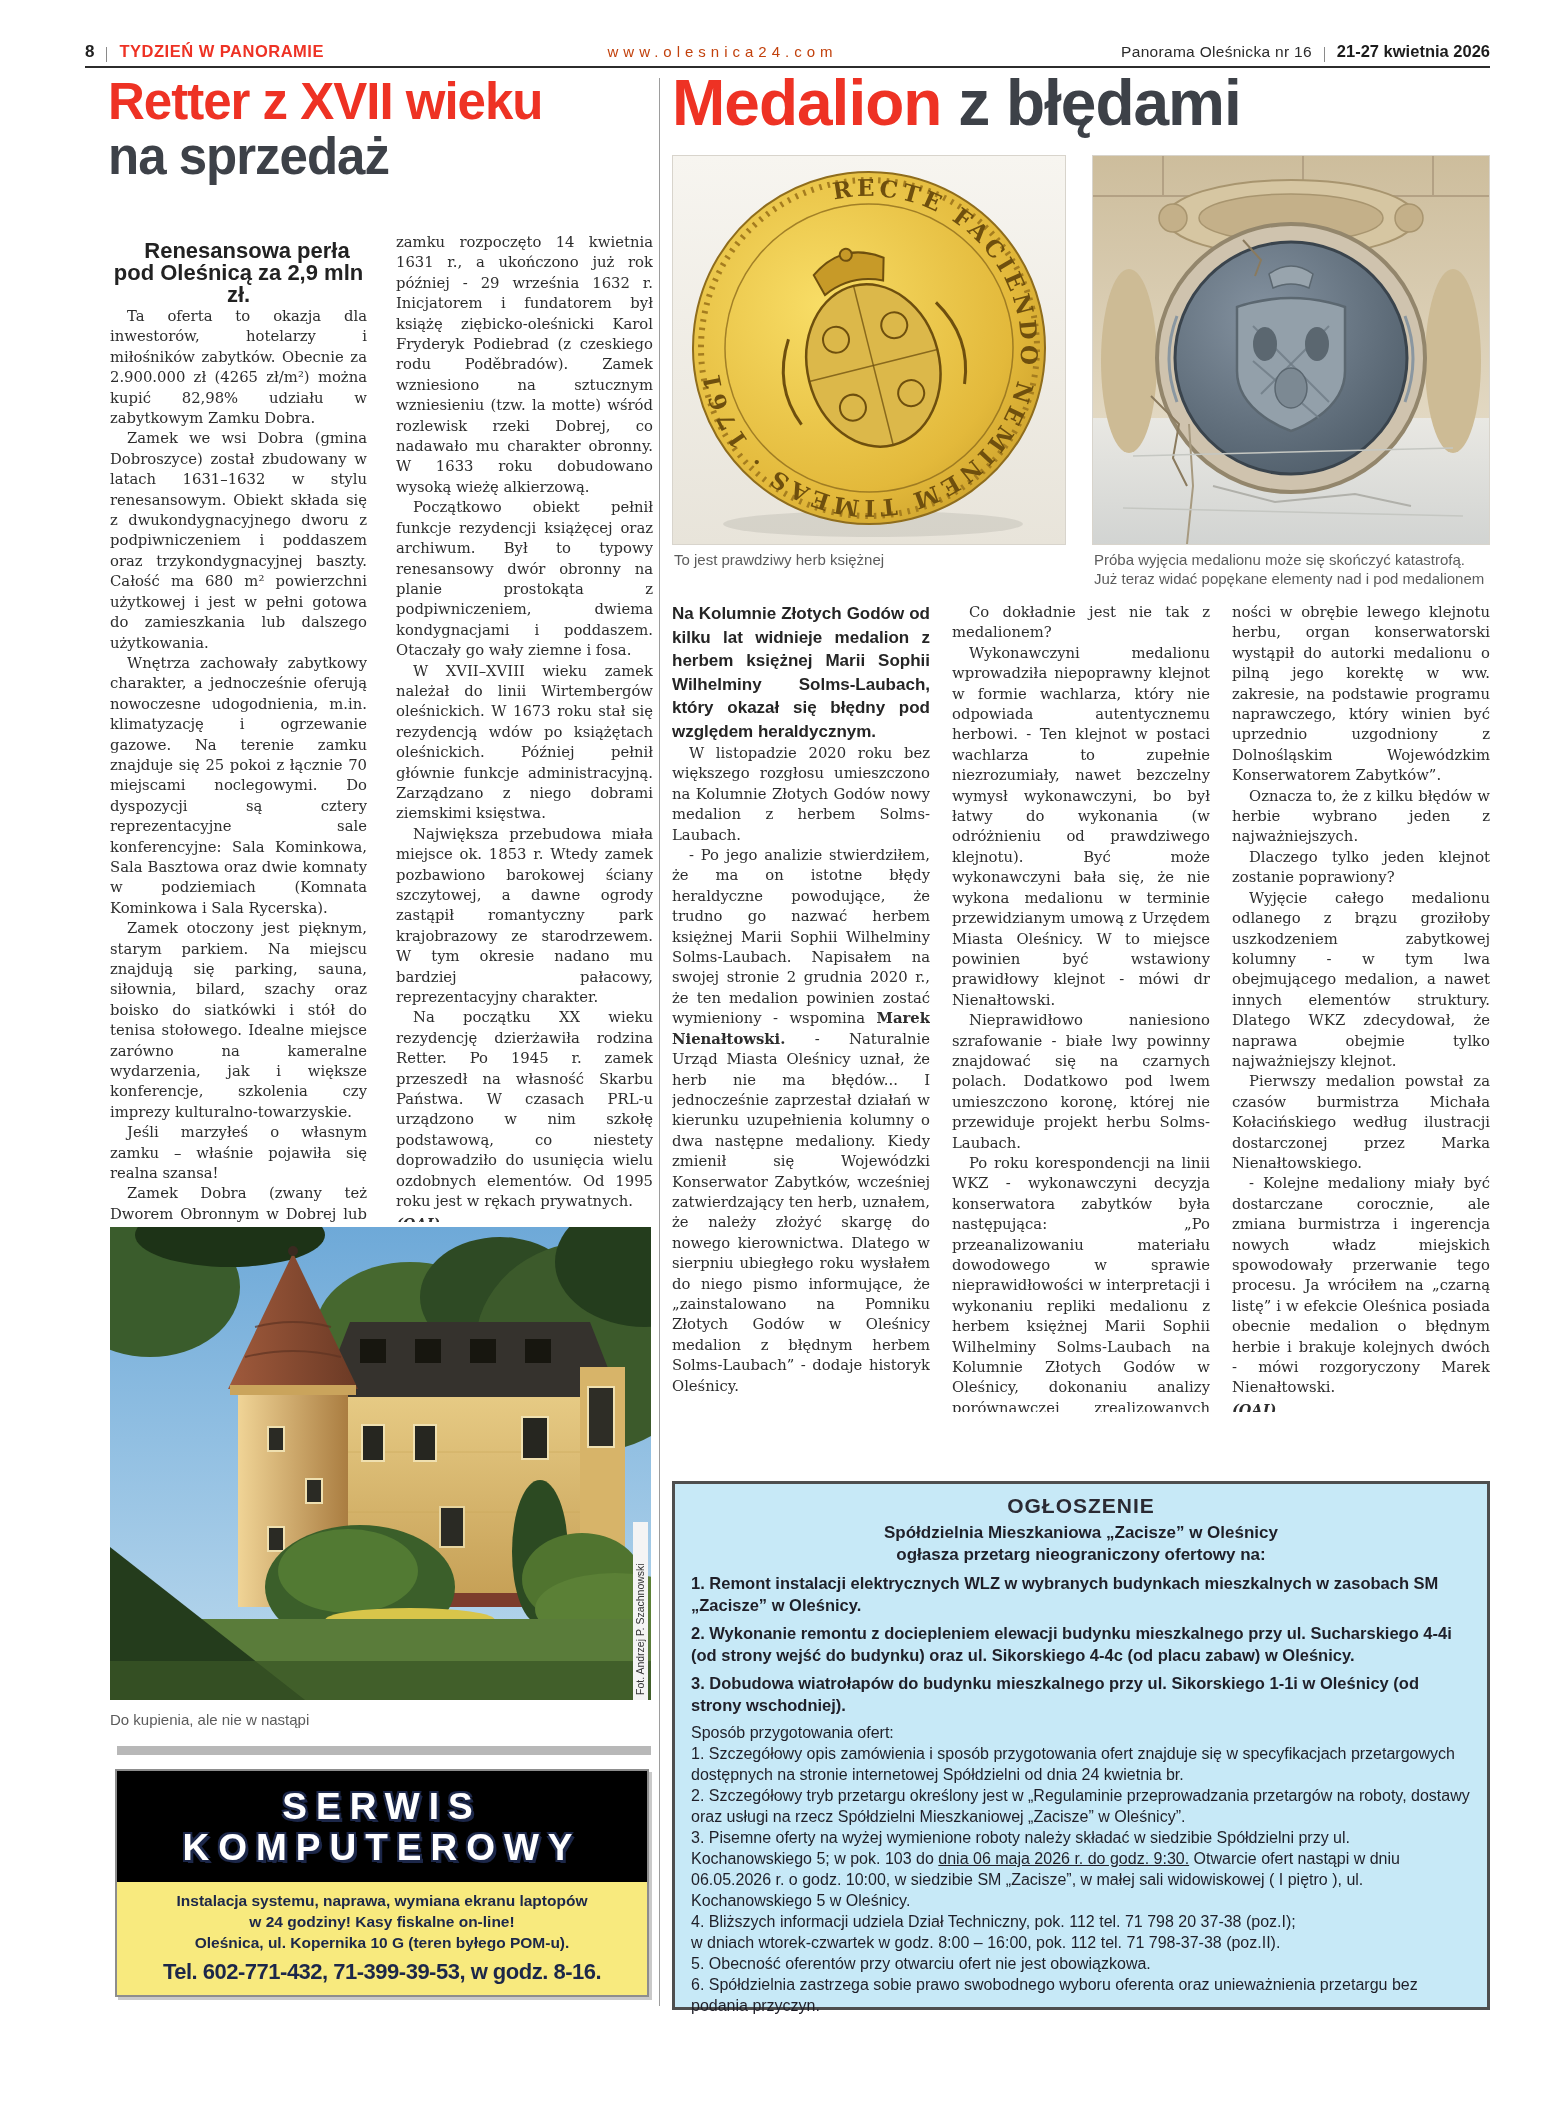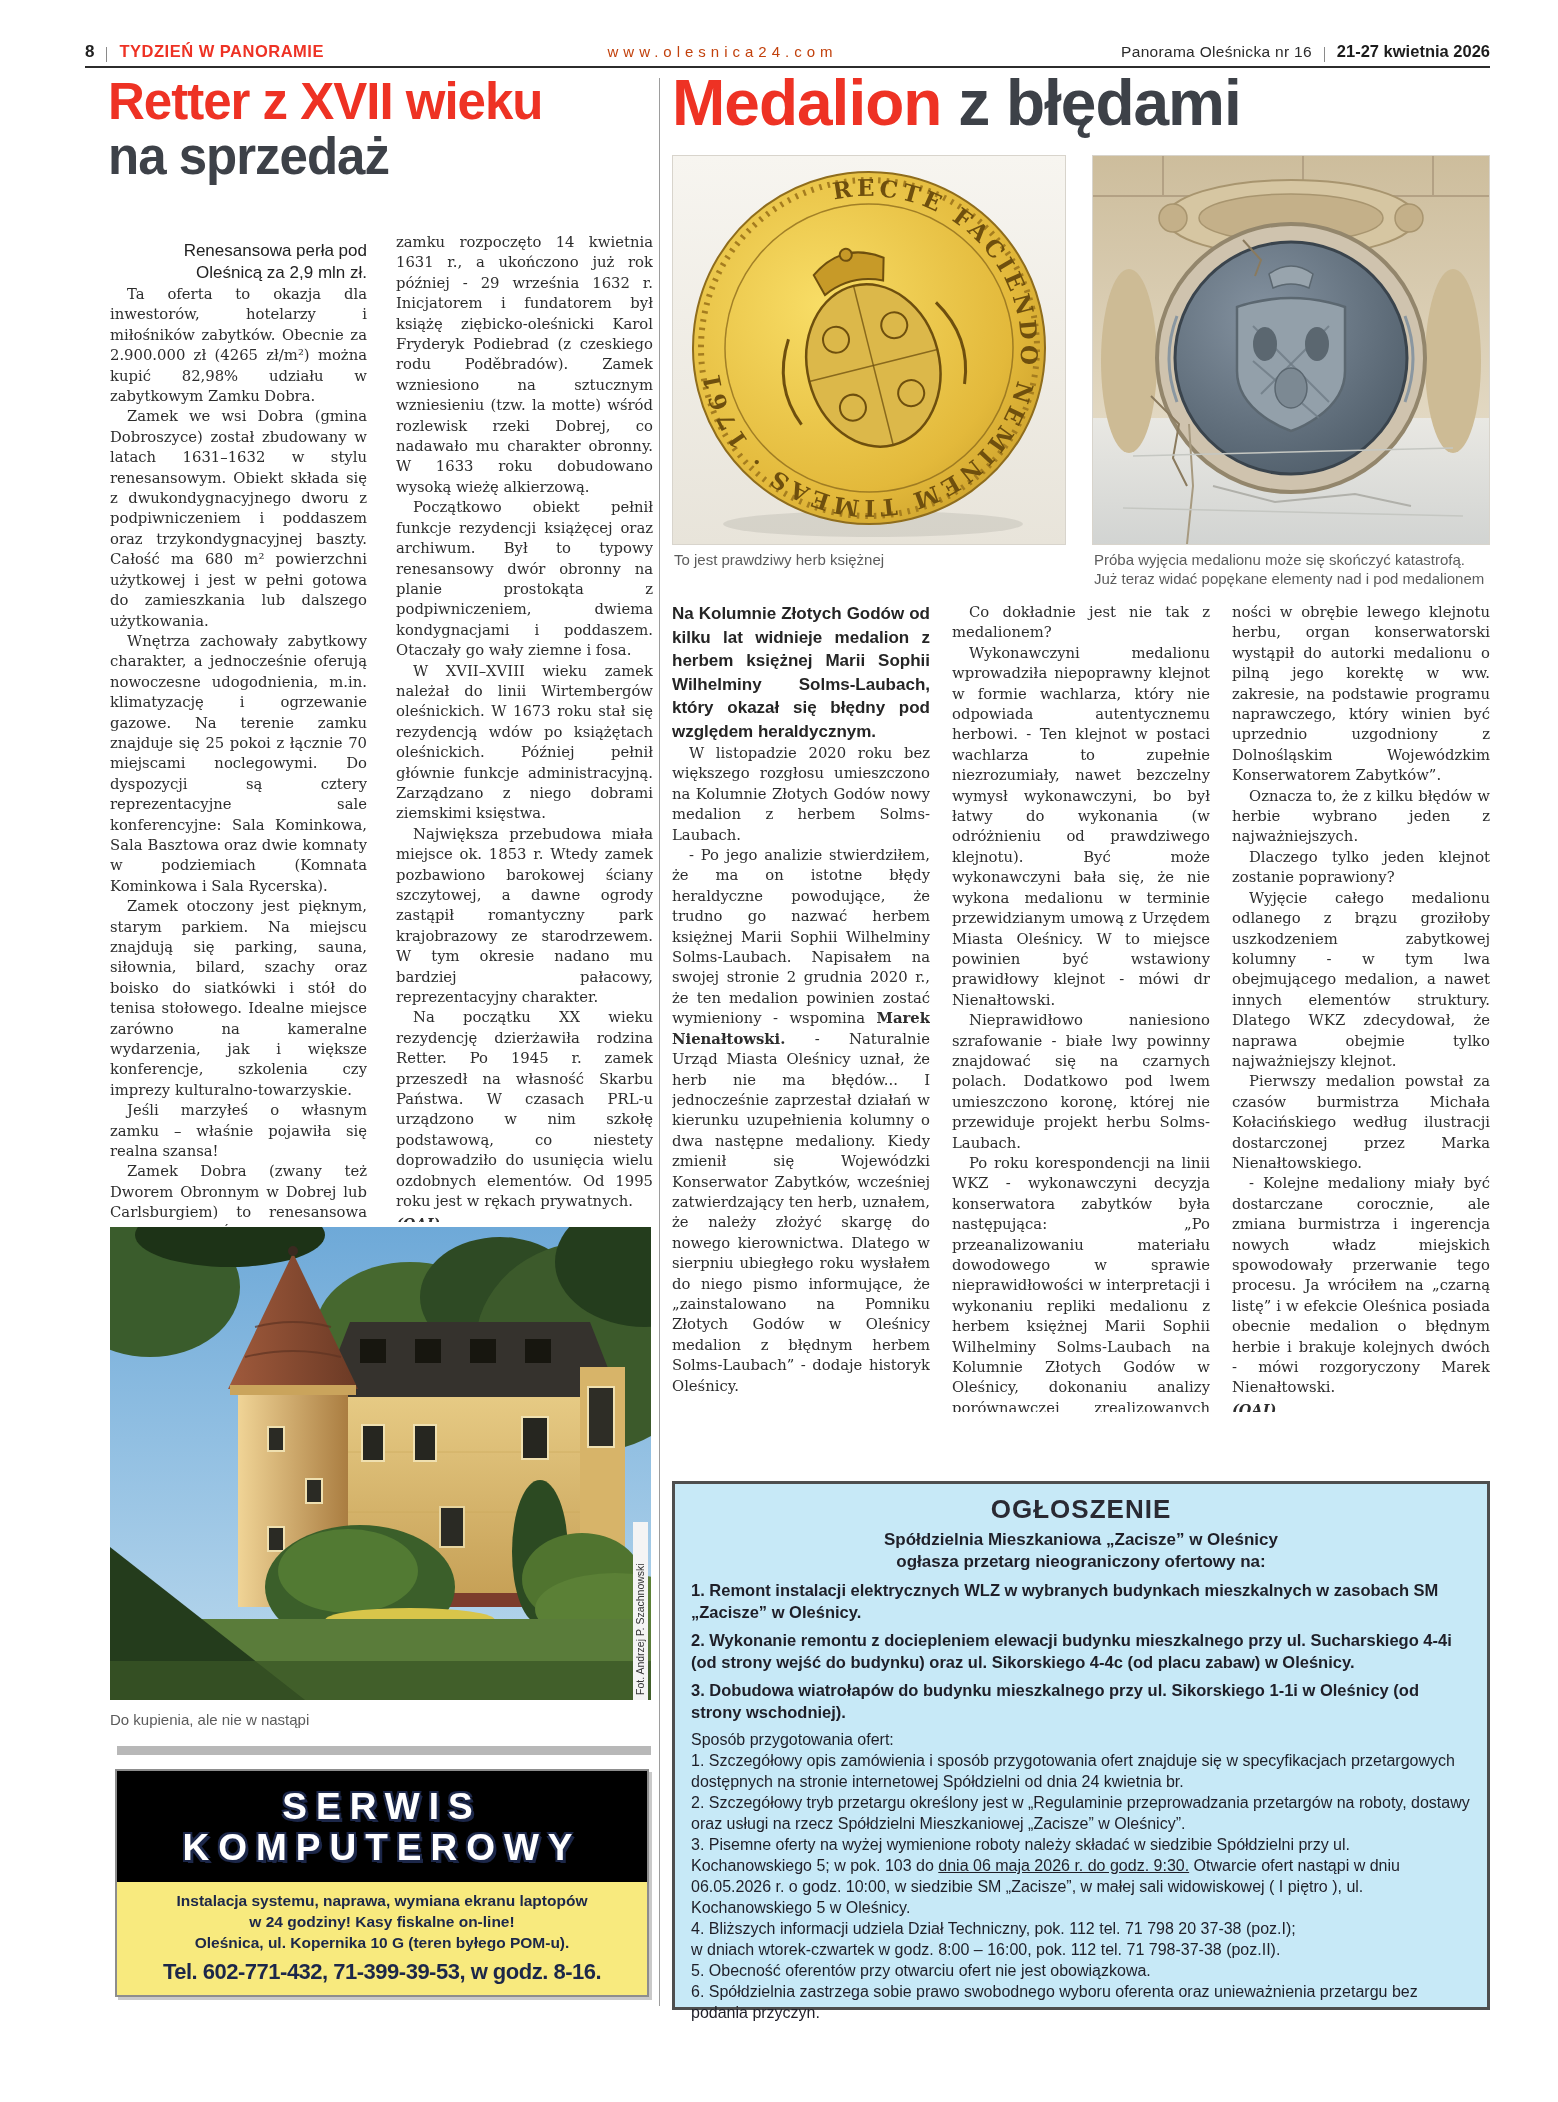--- a/index.html
+++ b/index.html
@@ -28,22 +28,22 @@
           font-size:14.5px;text-align:left;margin-top:2px;color:#2d2d2d;}
   .caption{font-size:15px;color:#5c5c5c;line-height:19px;}
 
   
   .castle-title{position:absolute;left:108px;top:74px;width:560px;
                 font-weight:bold;font-size:51px;line-height:55px;letter-spacing:-1px;}
   .t-red{color:#ee3224;}
   .t-dark{color:#3d4148;}
   .castle-col1{position:absolute;left:110px;top:240px;width:257px;height:990px;overflow:hidden;}
   .castle-col2{position:absolute;left:396px;top:232px;width:257px;height:990px;overflow:hidden;}
-  .lead{font-weight:normal;font-size:17px;line-height:22px;color:#222;margin:0 0 16px 0;
-        font-family:"Liberation Sans",sans-serif;text-align:right;}
+  .lead{font-weight:bold;font-size:22px;line-height:22px;color:#222;margin:0 0 16px 0;
+        font-family:"Liberation Sans",sans-serif;text-align:center;}
   .castle-photo{position:absolute;left:110px;top:1227px;width:541px;height:473px;}
   .castle-caption{position:absolute;left:110px;top:1710px;width:520px;}
   .gray-bar{position:absolute;left:117px;top:1746px;width:534px;height:9px;background:#b8b8b8;}
 
   
   .ad-box{position:absolute;left:115px;top:1769px;width:534px;height:228px;
           border:2px solid #8d8d8d;box-shadow:3px 3px 0 #c9c9c9;box-sizing:border-box;}
   .ad-red{height:111px;background:#000000;display:flex;flex-direction:column;
           align-items:center;justify-content:center;}
   .ad-line{font-weight:bold;font-size:37px;line-height:41px;letter-spacing:9px;color:#ffffff;
@@ -64,21 +64,21 @@
   .med-col1{left:672px;}
   .med-col2{left:952px;}
   .med-col3{left:1232px;}
   .intro{font-family:"Liberation Sans",sans-serif;font-weight:bold;font-size:17px;
          line-height:23.5px;color:#252525;text-align:justify;margin:0 0 12px 0;}
 
   
   .ann-box{position:absolute;left:672px;top:1481px;width:818px;height:529px;
            background:#c7e9f7;border:3px solid #4e4e4e;box-sizing:border-box;
            padding:8px 16px;color:#1f1f28;}
-  .ann-title{text-align:center;font-weight:bold;font-size:26px;letter-spacing:1px;
+  .ann-title{text-align:center;font-weight:bold;font-size:21px;letter-spacing:1px;
              margin:2px 0 4px 0;color:#2a2a33;}
   .ann-sub{text-align:center;font-weight:bold;font-size:17px;line-height:22px;margin:0;}
   .ann-bold-item{font-weight:bold;font-size:16.5px;line-height:21.5px;margin:7px 0 0 0;}
   .ann-item{font-size:16px;line-height:21px;margin:0;}
   .ann-prep{font-size:16px;line-height:21px;margin:6px 0 0 0;}
   .u{text-decoration:underline;}
 </style>
 </head>
 <body>
 

